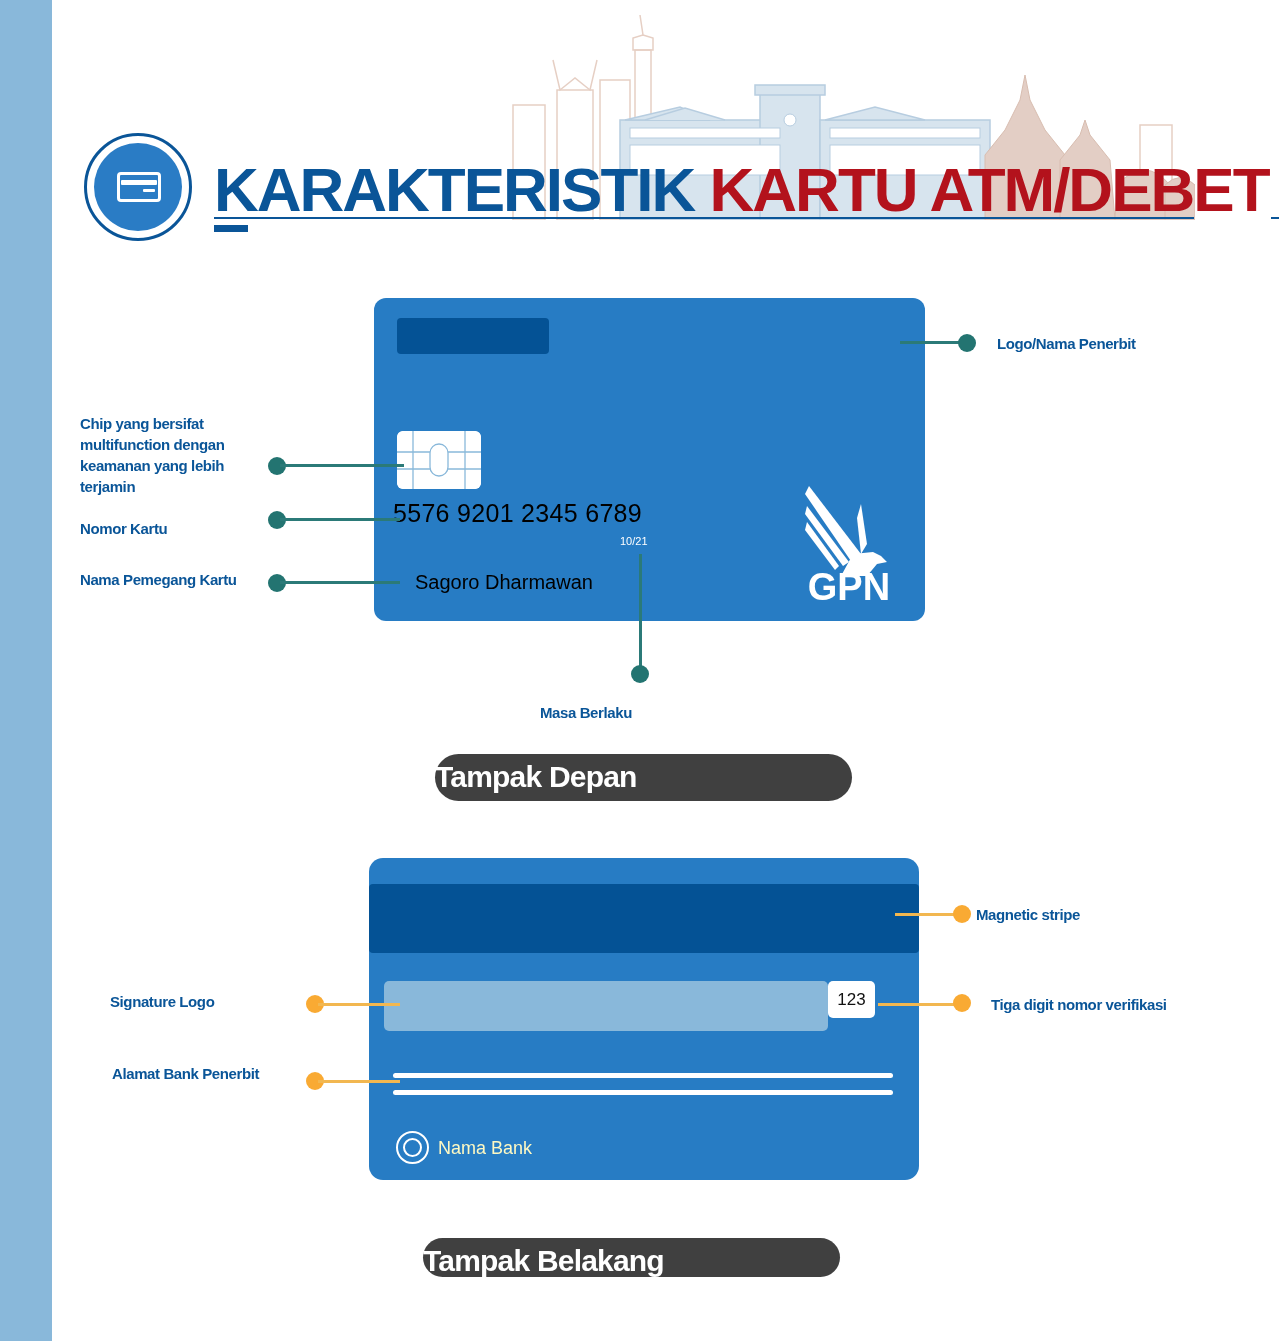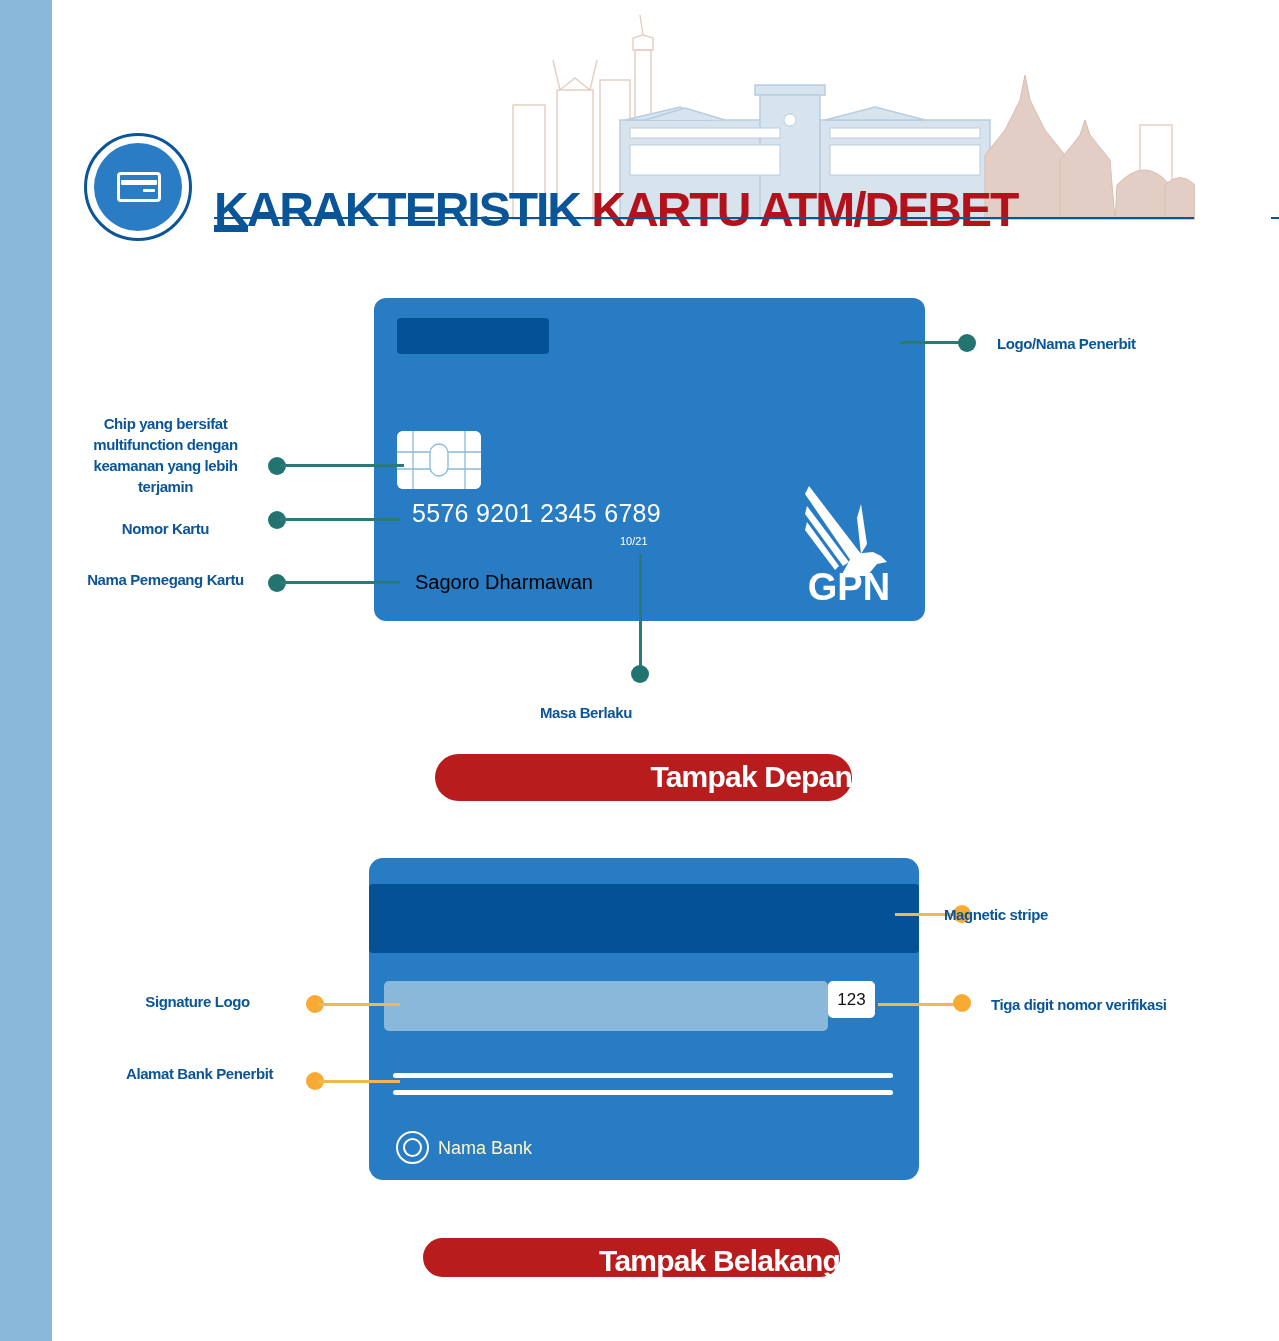--- a/index.html
+++ b/index.html
@@ -8,59 +8,59 @@
   .abs { position: absolute; }
   .sidebar { left: 0; top: 0; width: 52px; height: 1341px; background: #89b8da; }
 
   
   .skyline { left: 505px; top: 10px; width: 690px; height: 210px; }
   .header-icon { left: 84px; top: 133px; width: 108px; height: 108px; border-radius: 50%; border: 3px solid #0a5598; background: #fff; }
   .header-icon .inner { position: absolute; left: 7px; top: 7px; width: 88px; height: 88px; border-radius: 50%; background: #2a7cc5; }
   .header-icon .card { position: absolute; left: 23px; top: 29px; width: 44px; height: 30px; border: 3px solid #fff; border-radius: 4px; }
   .header-icon .card .s1 { position: absolute; left: 1px; right: 1px; top: 5px; height: 5px; background: #fff; border-radius: 1px; }
   .header-icon .card .s2 { position: absolute; right: 3px; top: 14px; width: 12px; height: 3px; background: #fff; border-radius: 1px; }
-  .title { left: 214px; top: 160px; font-size: 48px; font-weight: bold; letter-spacing: -2px; white-space: nowrap; line-height: 60px; margin-top: 20px; }
+  .title { left: 214px; top: 160px; font-size: 62px; font-weight: bold; letter-spacing: -2px; white-space: nowrap; line-height: 60px; }
   .title .t1 { color: #0a5598; }
   .title .t2 { color: #b3121c; }
   .title-rule { left: 214px; top: 217px; width: 980px; height: 2px; background: #0a5598; }
   .title-rule-r { left: 1271px; top: 217px; width: 8px; height: 2px; background: #0a5598; }
   .title-accent { left: 214px; top: 225px; width: 34px; height: 7px; background: #0a5598; }
 
   
   .lbl { color: #0a5598; font-weight: bold; font-size: 15px; line-height: 21px; letter-spacing: -0.4px; }
-  .lbl.r { text-align: center; }
+  .lbl.r { text-align: left; }
   .dot { width: 18px; height: 18px; border-radius: 50%; }
   .dot.teal { background: #237471; }
   .dot.orange { background: #f9aa33; }
   .line { height: 3px; }
   .line.teal { background: #2b7a78; }
   .line.orange { background: #f2b750; }
   .vline { width: 3px; background: #2b7a78; }
 
   
   .card-front { left: 374px; top: 298px; width: 551px; height: 323px; background: #277cc4; border-radius: 12px; }
   .issuer-box { left: 23px; top: 20px; width: 152px; height: 36px; background: #045295; border-radius: 4px; }
   .chip { left: 23px; top: 133px; width: 84px; height: 58px; background: #fff; border-radius: 6px; }
-  .card-number { left: 38px; top: 201px; color: #ffffff; font-size: 25px; letter-spacing: 0.3px; }
+  .card-number { left: 19px; top: 201px; color: #000000; font-size: 25px; letter-spacing: 0.3px; }
   .expiry { left: 246px; top: 237px; color: #fff; font-size: 11px; }
   .holder { left: 41px; top: 273px; color: #000000; font-size: 20px; }
   .gpn { left: 427px; top: 186px; width: 100px; height: 120px; }
 
   
   .card-back { left: 369px; top: 858px; width: 550px; height: 322px; background: #277cc4; border-radius: 14px; overflow: hidden; }
   .mag { left: 0; top: 26px; width: 550px; height: 69px; background: #045295; border-radius: 4px; }
   .sig { left: 15px; top: 123px; width: 444px; height: 50px; background: #89b8da; border-radius: 5px; }
   .cvv { left: 459px; top: 123px; width: 47px; height: 37px; background: #fff; border-radius: 5px; color: #111; font-size: 17px; text-align: center; line-height: 37px; }
   .addr1 { left: 24px; top: 215px; width: 500px; height: 5px; background: #fff; border-radius: 3px; }
   .addr2 { left: 24px; top: 232px; width: 500px; height: 5px; background: #fff; border-radius: 3px; }
   .bank-logo { left: 27px; top: 273px; width: 33px; height: 33px; border: 2px solid #fff; border-radius: 50%; }
   .bank-logo .in { position: absolute; left: 5px; top: 5px; width: 19px; height: 19px; border: 2px solid #fff; border-radius: 50%; }
   .bank-name { left: 69px; top: 280px; color: #fef9c3; font-size: 18px; }
 
-  .pill { background: #b91c1c; border-radius: 24px; color: #fff; font-weight: bold; font-size: 30px; text-align: right; letter-spacing: -0.8px; }
+  .pill { background: #404040; border-radius: 24px; color: #fff; font-weight: bold; font-size: 30px; text-align: left; letter-spacing: -0.8px; }
 </style>
 </head>
 <body>
 
 <div class="abs sidebar"></div>
 
 <svg class="abs skyline" viewBox="0 0 690 210">
   <g fill="none" stroke="#e6cfc4" stroke-width="1.5">
     <rect x="8" y="95" width="32" height="115"></rect>
     <path d="M48 50 L55 80 L70 68 L85 80 L92 50"></path>
@@ -165,21 +165,21 @@
   <div class="abs addr1"></div>
   <div class="abs addr2"></div>
   <div class="abs bank-logo">
       <div class="in"></div>
     </div>
   <div class="abs bank-name">Nama Bank</div>
 </div>
 
 <div class="abs line orange" style="left:895px;top:913px;width:62px;"></div>
 <div class="abs dot orange" style="left:953px;top:905px;"></div>
-<div class="abs lbl" style="left:944px;top:904px;">Magnetic stripe</div>
+<div class="abs lbl" style="left:976px;top:904px;">Magnetic stripe</div>
 
 <div class="abs line orange" style="left:878px;top:1003px;width:80px;"></div>
 <div class="abs dot orange" style="left:953px;top:994px;"></div>
 <div class="abs lbl" style="left:991px;top:994px;">Tiga digit nomor verifikasi</div>
 
 <div class="abs lbl r" style="left:110px;top:991px;width:175px;">Signature Logo</div>
 <div class="abs dot orange" style="left:306px;top:995px;"></div>
 <div class="abs line orange" style="left:318px;top:1003px;width:82px;"></div>
 
 <div class="abs lbl r" style="left:112px;top:1063px;width:175px;">Alamat Bank Penerbit</div>

